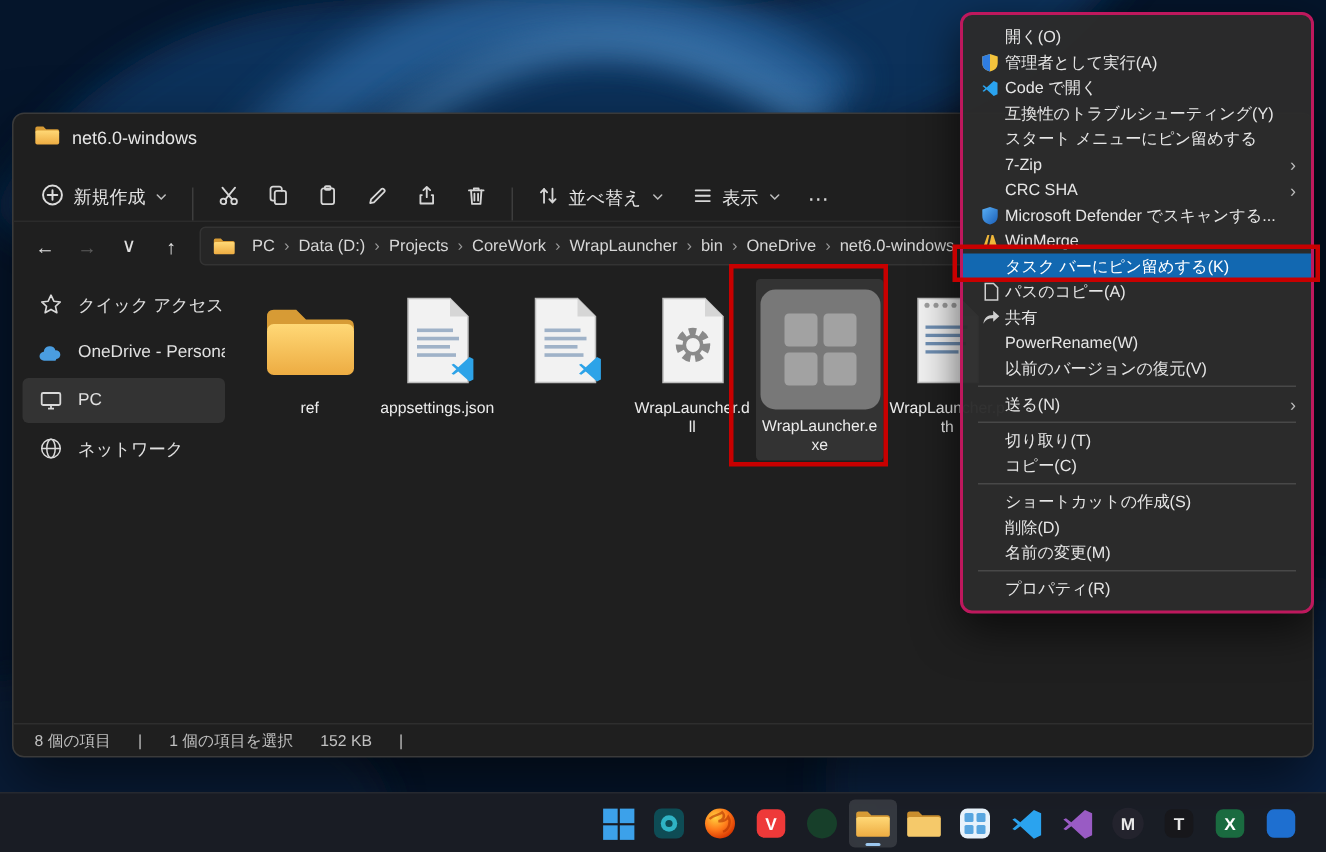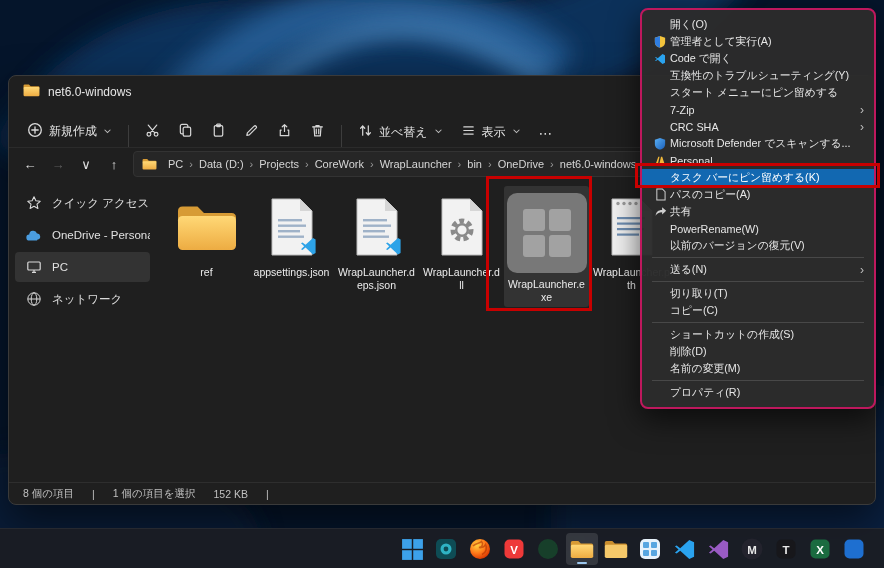--- a/index.html
+++ b/index.html
@@ -317,21 +317,20 @@
                 <path d="M33 2 L45 14 H33 Z" fill="#d6d6d6"></path>
                 <g fill="#9fb2c8">
                   <rect x="11" y="22" width="24" height="2.4"></rect>
                   <rect x="11" y="27.5" width="28" height="2.4"></rect>
                   <rect x="11" y="33" width="22" height="2.4"></rect>
                   <rect x="11" y="38.5" width="26" height="2.4"></rect>
                 </g>
                 <path d="M46 41 L38.5 47.8 L35.5 45.5 L34 46.2 L37.2 49.2 L34 52.2 L35.5 52.9 L38.5 50.6 L46 57.4 L48.6 56 V42.4 Z" fill="#2da3e8"></path>
               </svg>
             </div>
-            <div class="file-label">WrapLauncher.deps.json</div>
           </div>
           <div class="file-tile ft-dll">
             <div class="tile-icon">
               <svg width="50" height="60" viewBox="0 0 50 60">
                 <path d="M5 2 H33 L45 14 V58 H5 Z" fill="#f2f2f2" stroke="#bdbdbd"></path>
                 <path d="M33 2 L45 14 H33 Z" fill="#d6d6d6"></path>
                 <circle cx="25" cy="33" r="9" fill="none" stroke="#8a8a8a" stroke-width="5" stroke-dasharray="4.7 3.2"></circle>
                 <circle cx="25" cy="33" r="5.8" fill="none" stroke="#8a8a8a" stroke-width="2.4"></circle>
               </svg>
             </div>
@@ -432,21 +431,21 @@
         </span>
         <span class="mi-label">Microsoft Defender でスキャンする...</span>
       </div>
       <div class="menu-item">
         <span class="mi-ico">
           <svg width="12" height="12" viewBox="0 0 14 14">
             <path d="M1.5 12 L5 2 H6.5 L4.2 12 Z" fill="#f0b73a"></path>
             <path d="M5.8 12 L8.2 2 H9.6 L12.8 12 Z" fill="#f0b73a"></path>
           </svg>
         </span>
-        <span class="mi-label">Personal</span>
+        <span class="mi-label">WinMerge</span>
       </div>
       <div class="menu-item hl">
         <span class="mi-ico"></span>
         <span class="mi-label">タスク バーにピン留めする(K)</span>
       </div>
       <div class="menu-item">
         <span class="mi-ico">
           <svg width="11" height="13" viewBox="0 0 12 14">
             <path d="M2 1 H8 L11 4 V13 H2 Z" fill="none" stroke="#cfcfcf" stroke-width="1.1"></path>
           </svg>

